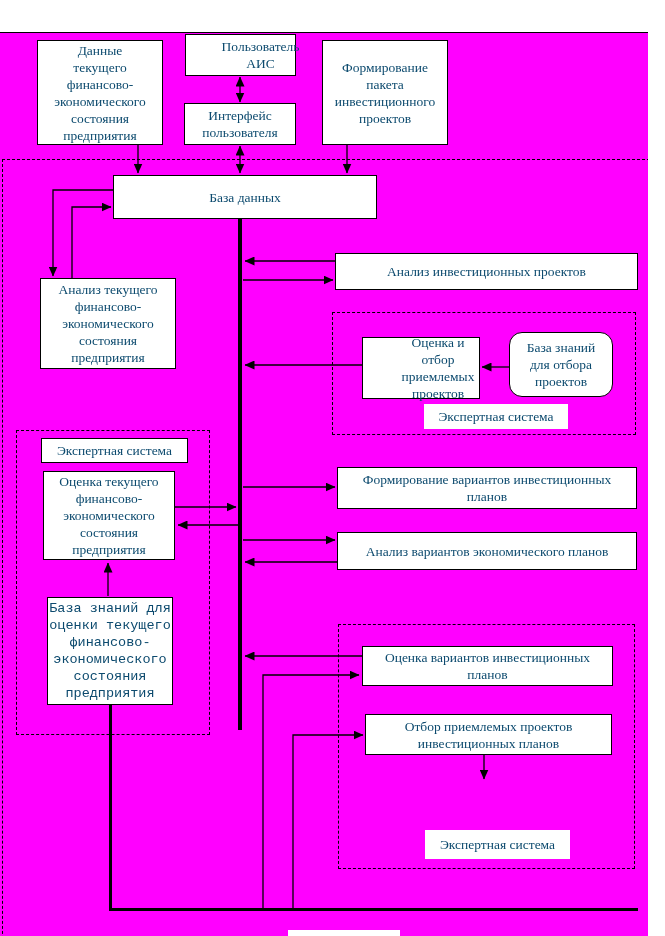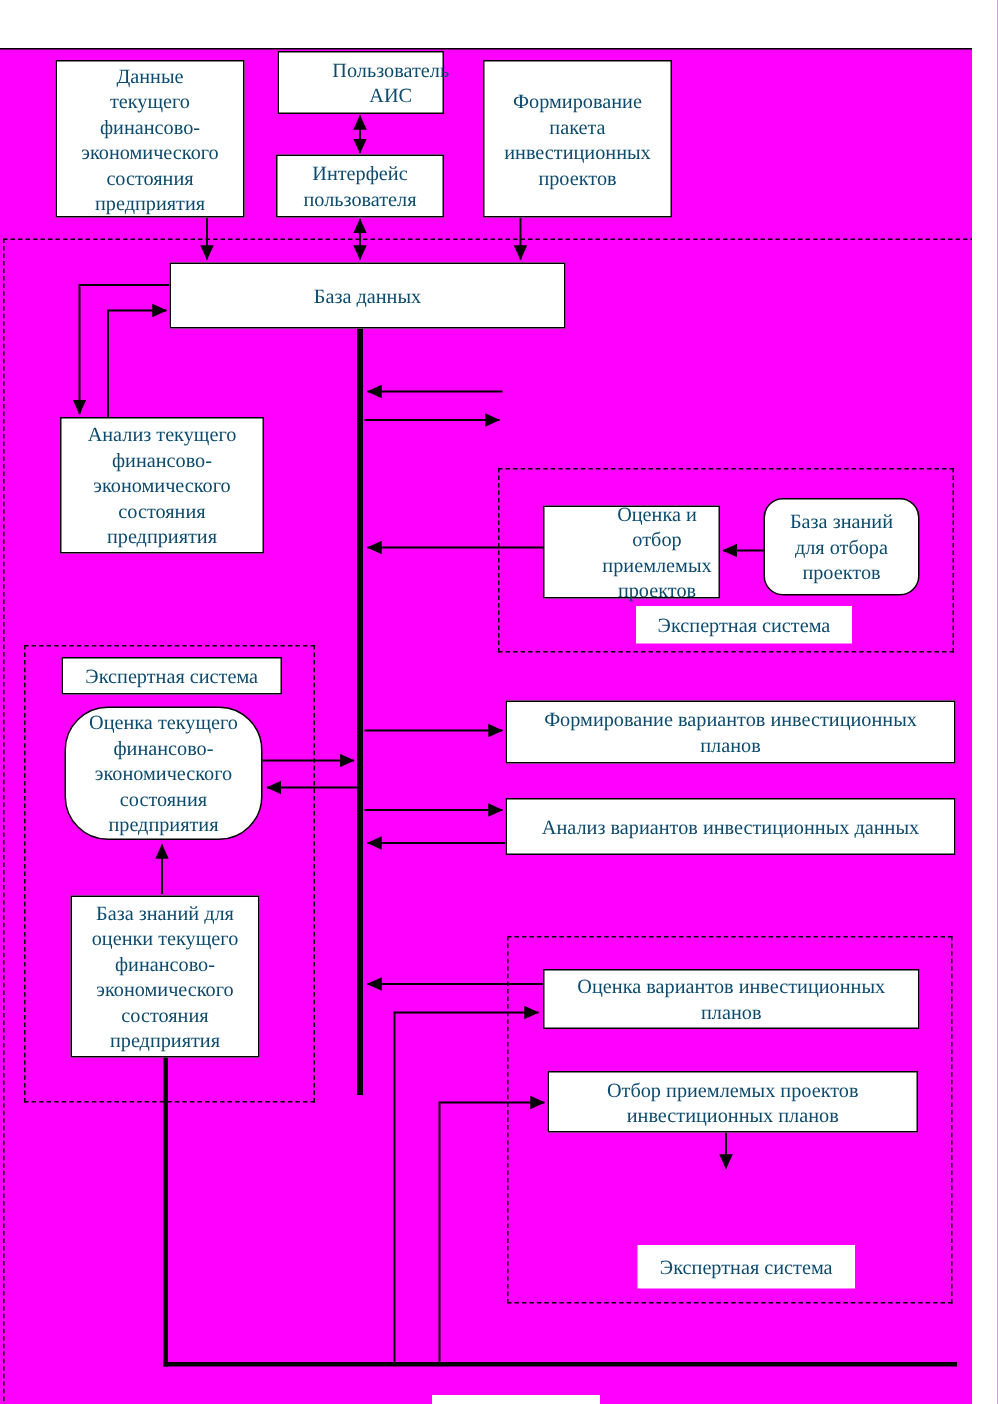--- a/index.html
+++ b/index.html
@@ -78,64 +78,65 @@
 финансово-
 экономического
 состояния
 предприятия</div>
 
   <div class="node" style="left:185px; top:2px; width:111px; height:42px;padding-left:40px;">Пользователь
 АИС</div>
 
   <div class="node" style="left:322px; top:8px; width:126px; height:105px;">Формирование
 пакета
-инвестиционных
+инвестиционного
 проектов</div>
 
   <div class="node" style="left:184px; top:71px; width:112px; height:42px;">Интерфейс
 пользователя</div>
 
   <div class="node" style="left:113px; top:143px; width:264px; height:44px;">База данных</div>
 
   <div class="node" style="left:40px; top:246px; width:136px; height:91px;">Анализ текущего
 финансово-
 экономического
 состояния
 предприятия</div>
 
+  <div class="node" style="left:335px; top:221px; width:303px; height:37px;">Анализ инвестиционных проектов</div>
 
   <div class="node" style="left:362px; top:305px; width:118px; height:62px;padding-left:34px;">Оценка и отбор
 приемлемых
 проектов</div>
 
   <div class="node" style="left:509px; top:300px; width:104px; height:65px;border-radius:13px;">База знаний
 для отбора
 проектов</div>
 
   <div class="node plain" style="left:424px; top:372px; width:144px; height:25px;">Экспертная система</div>
 
   <div class="node" style="left:41px; top:406px; width:147px; height:25px;">Экспертная система</div>
 
-  <div class="node" style="left:43px; top:439px; width:132px; height:89px;border-radius:29px;">Оценка текущего
+  <div class="node" style="left:43px; top:439px; width:132px; height:89px;">Оценка текущего
 финансово-
 экономического
 состояния
 предприятия</div>
 
-  <div class="node" style="left:47px; top:565px; width:126px; height:108px;">База знаний для
+  <div class="node" style="left:47px; top:565px; width:126px; height:108px;font-family:Liberation Mono, monospace;">База знаний для
 оценки текущего
 финансово-
 экономического
 состояния
 предприятия</div>
 
   <div class="node" style="left:337px; top:435px; width:300px; height:42px;">Формирование вариантов инвестиционных
 планов</div>
 
-  <div class="node" style="left:337px; top:500px; width:300px; height:38px;">Анализ вариантов инвестиционных данных</div>
+  <div class="node" style="left:337px; top:500px; width:300px; height:38px;">Анализ вариантов экономического планов</div>
 
   <div class="node" style="left:362px; top:614px; width:251px; height:40px;">Оценка вариантов инвестиционных
 планов</div>
 
   <div class="node" style="left:365px; top:682px; width:247px; height:41px;">Отбор приемлемых проектов
 инвестиционных планов</div>
 
 
   <div class="node plain" style="left:425px; top:798px; width:145px; height:29px;">Экспертная система</div>
 

